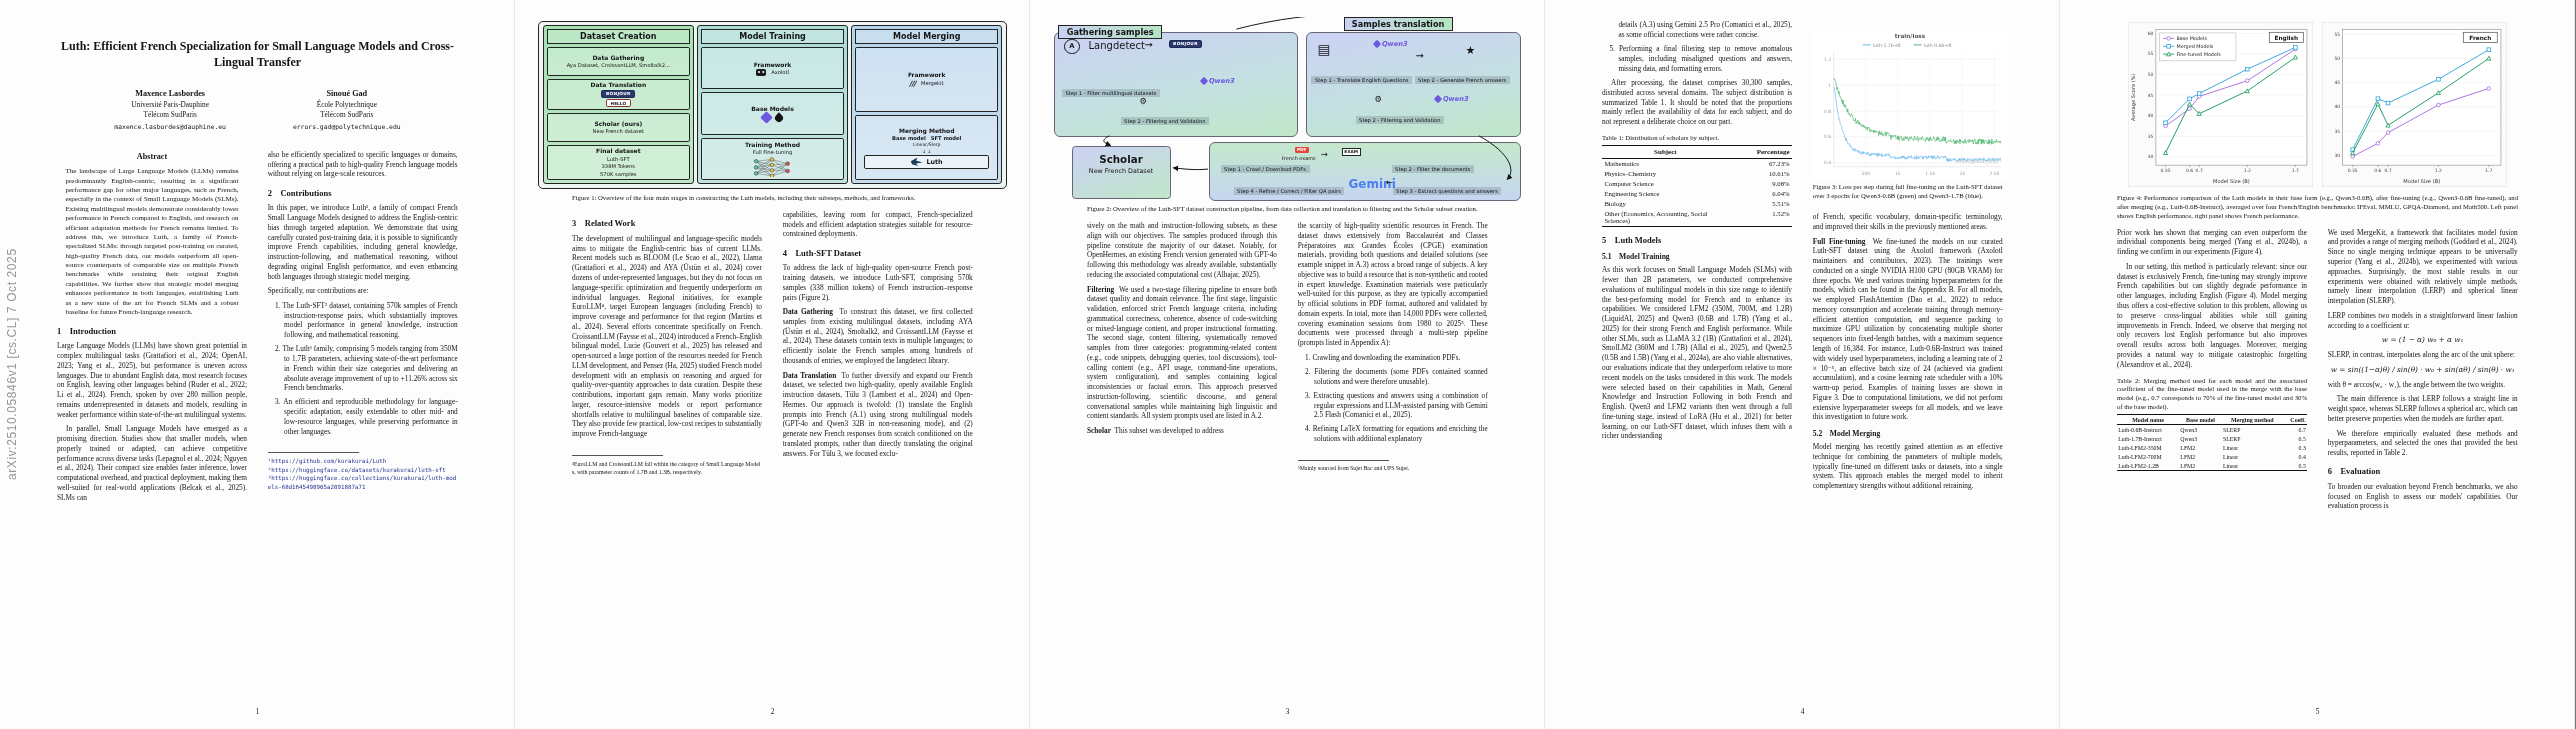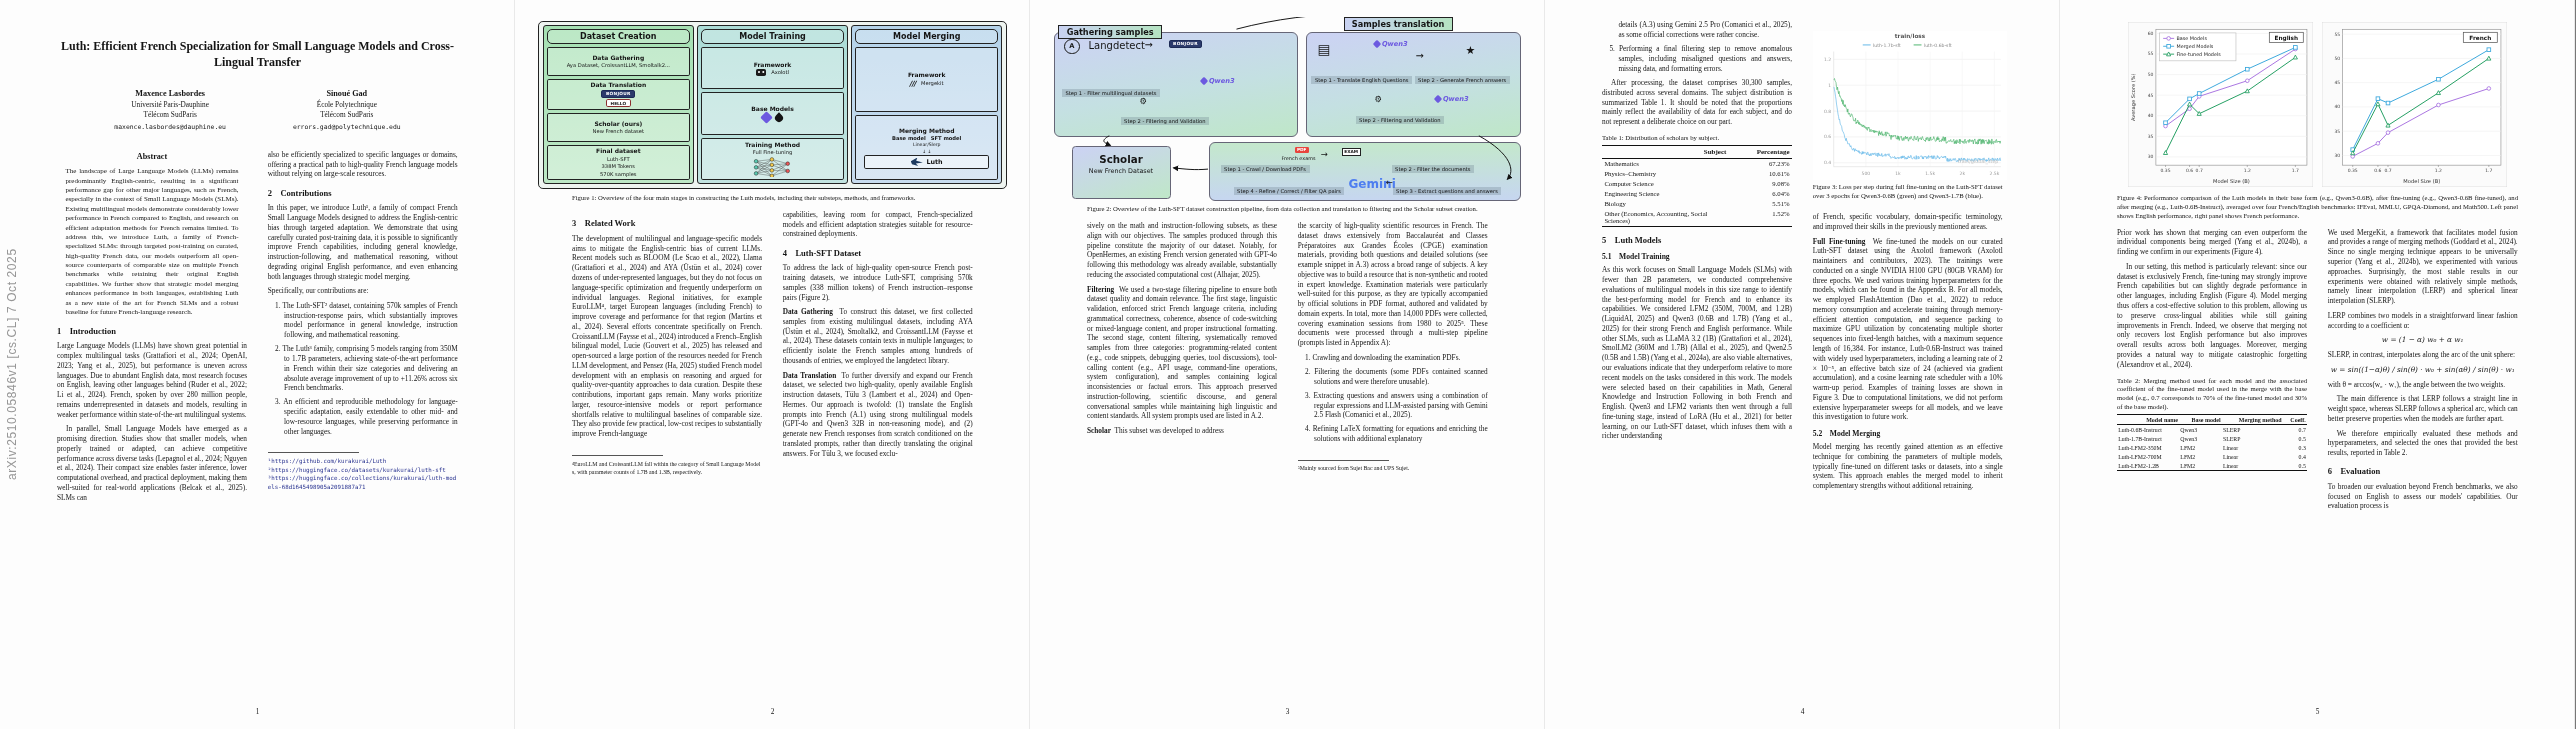--- a/index.html
+++ b/index.html
@@ -33,21 +33,21 @@
   .center{text-align:center;}
 
   
   .fig1{display:flex;gap:3.6px;width:459px;margin:20.7px auto 1.2px;height:159px;border:1.2px solid #222;border-radius:4.9px;
         padding:3.6px;background:#eef4f0;font-family:"DejaVu Sans",sans-serif;}
   .f1col{flex:1;border:0.9px solid #222;border-radius:3px;display:flex;flex-direction:column;padding:3px;gap:3px;}
   .f1c1{background:linear-gradient(180deg,#a5e0b2,#bde8c6);}
   .f1c2{background:linear-gradient(180deg,#abdcd6,#c2e4e0);}
   .f1c3{background:linear-gradient(180deg,#b5d3ea,#c8dcef);}
   .f1c4{background:linear-gradient(180deg,#c6ccf0,#d6daf5);}
-  .f1head{font-weight:bold;font-size:8px;text-align:center;border:0.9px solid #222;border-radius:5px;padding:1.8px 0;background:rgba(255,255,255,.25);}
+  .f1head{font-weight:bold;font-size:8px;text-align:center;border:0.9px solid #222;border-radius:0;padding:1.8px 0;background:rgba(255,255,255,.25);}
   .f1box{border:0.9px solid #222;border-radius:1.8px;text-align:center;padding:1.8px 1.2px;background:rgba(255,255,255,.32);
          flex:1;display:flex;flex-direction:column;justify-content:center;align-items:center;gap:1.2px;}
   .f1bh{font-weight:bold;font-size:6px;}
   .f1bt{font-size:5.2px;line-height:1.25;}
   .chipnavy{display:inline-block;border:0.9px solid #1c2a55;background:#2b3a6b;color:#fff;font-size:4.3px;font-weight:bold;
             padding:0.6px 3.6px;border-radius:1.8px;letter-spacing:0.3px;}
   .chiphello{display:inline-block;border:0.9px solid #8c2f2f;background:#fff;color:#222;font-size:4.3px;font-weight:bold;
              padding:0.6px 3.6px;border-radius:1.8px;}
   .qwen-logo{display:inline-block;width:6px;height:6px;background:#6c59e0;transform:rotate(45deg);border-radius:1.2px;}
   .qwen-logo.lg{width:9px;height:9px;border-radius:1.8px;}
@@ -79,21 +79,21 @@
   .pdfchip{position:absolute;background:#e8453c;color:#fff;font-size:4.3px;font-weight:bold;padding:0.9px 2.4px;border-radius:1.2px;}
   .examchip{position:absolute;border:0.7px solid #222;font-size:4.3px;font-weight:bold;padding:0.6px 1.8px;background:#fff;}
   .scholarbox{position:absolute;border:0.9px solid #667;border-radius:3.6px;background:linear-gradient(160deg,#ccd2f4,#bfe7c8);
               text-align:center;padding-top:6px;z-index:2;}
   .schtitle{font-weight:bold;font-size:10.3px;}
   .schsub{font-size:6.4px;margin-top:1.8px;}
   .f2arrows{position:absolute;left:0;top:0;z-index:3;pointer-events:none;}
 
   
   .ptable{width:100%;border-collapse:collapse;margin:2.4px 0 6px;border-bottom:0.9px solid #111;}
-  .ptable th{text-align:right;font-weight:bold;border-top:0.9px solid #111;border-bottom:0.5px solid #111;padding:1.8px 2.4px;font-size:7px;}
+  .ptable th{text-align:center;font-weight:bold;border-top:0.9px solid #111;border-bottom:0.5px solid #111;padding:1.8px 2.4px;font-size:7px;}
   .ptable td{padding:1.5px 2.4px;font-size:6.7px;vertical-align:top;}
   .ptable .num{text-align:right;}
   .ptable.small th{font-size:6px;padding:1.8px 1.2px;}
   .ptable.small td{font-size:5.8px;padding:1.5px 1.2px;}
   .tcap{font-size:6.7px;margin:7.3px 0 2.4px;text-align:justify;line-height:1.3;}
 
   
   .fig3wrap{text-align:center;margin:11px 0 1.2px;}
   .fig4row{display:flex;justify-content:center;gap:9.7px;margin:22px 0 2.4px;}
   .formula{font-family:"DejaVu Serif",serif;font-style:italic;text-align:center;font-size:7.3px;margin:3.6px 0 6px;}

